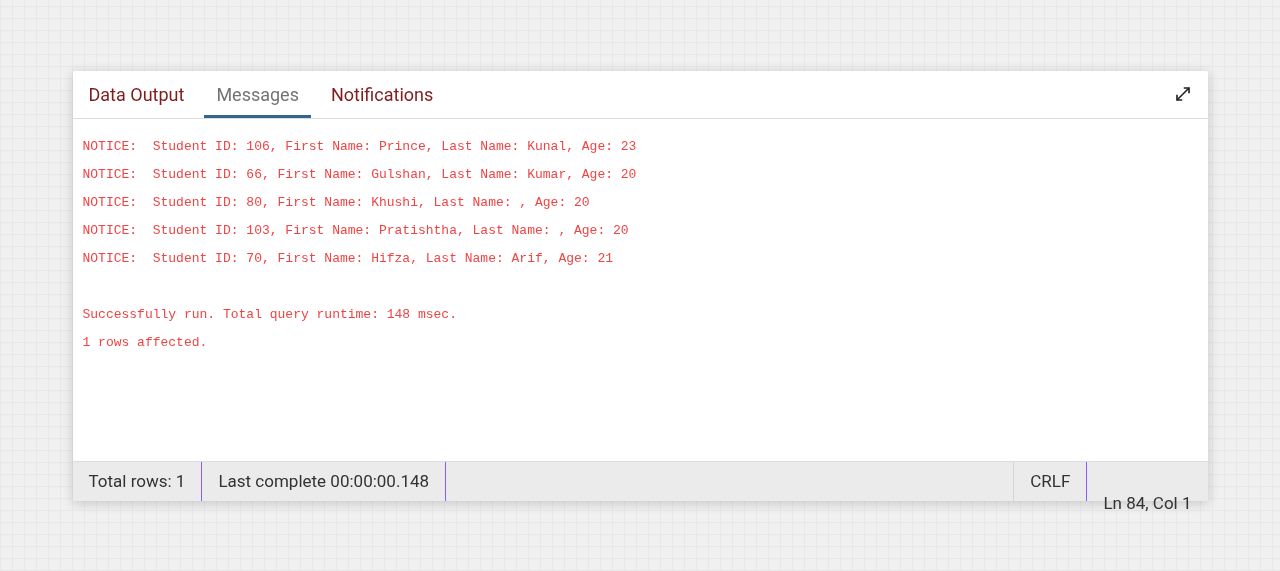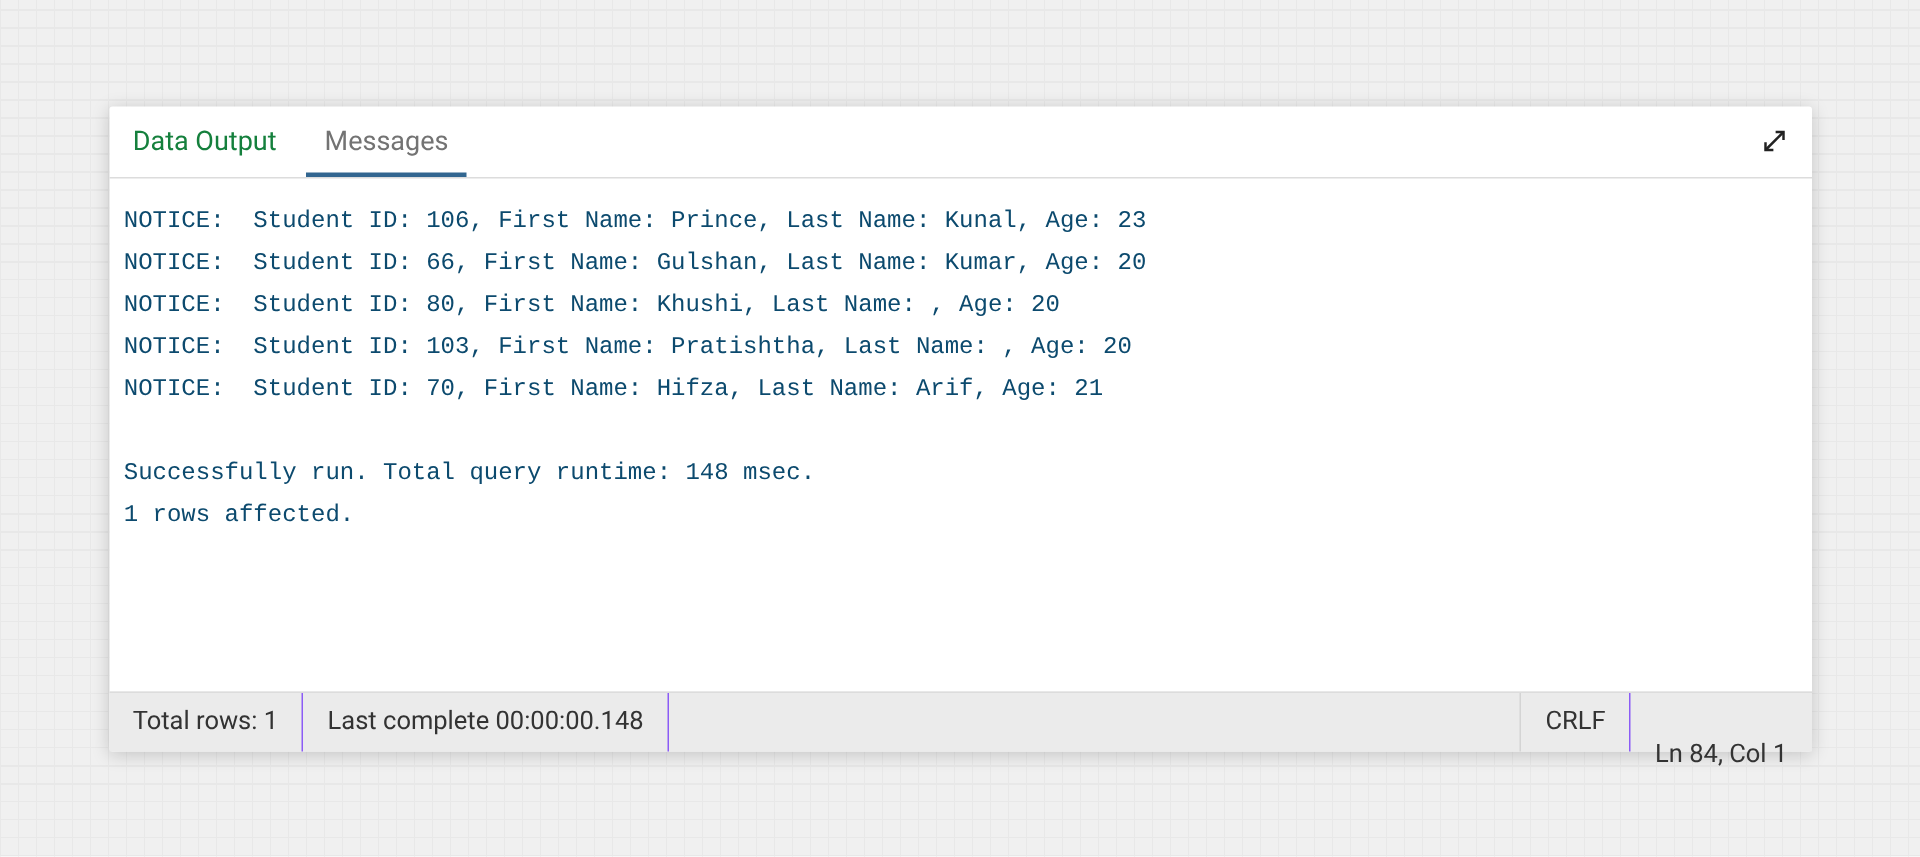--- a/index.html
+++ b/index.html
@@ -32,21 +32,21 @@
       display: flex;
       align-items: center;
       border-bottom: 1px solid #dcdcdc;
       position: relative;
       padding: 0 2px;
       height: 48px;
     }
     .tab {
       padding: 12px 14px;
       font-size: 18px;
-      color: #15803d;
+      color: #7f1d1d;
       cursor: pointer;
       position: relative;
       margin-right: 4px;
     }
     .tab.active {
       color: #737373;
     }
     .tab.active::after {
       content: "";
       position: absolute;
@@ -62,23 +62,23 @@
       cursor: pointer;
       color: #222;
     }
     .expand-icon svg {
       display: block;
     }
     .messages-area {
       flex: 1;
       padding: 14px 10px;
       font-family: "Menlo", "Consolas", "Courier New", monospace;
-      font-size: 16px;
+      font-size: 13px;
       line-height: 28px;
-      color: #0c4a6e;
+      color: #ef4444;
       overflow: auto;
       white-space: pre;
     }
     .statusbar {
       display: flex;
       align-items: stretch;
       background: #ebebeb;
       border-top: 1px solid #dcdcdc;
       font-size: 17px;
       color: #333;
@@ -99,20 +99,21 @@
       border-right: 1px solid #d4d4d4;
     }
   </style>
 </head>
 <body>
 
 <div class="panel">
   <div class="tabs">
     <div class="tab">Data Output</div>
     <div class="tab active">Messages</div>
+    <div class="tab">Notifications</div>
     <div class="expand-icon">
       <svg width="18" height="18" viewBox="0 0 24 24" fill="none" stroke="#222" stroke-width="2.2">
         <line x1="4" y1="20" x2="20" y2="4"></line>
         <polyline points="13,4 20,4 20,11"></polyline>
         <polyline points="11,20 4,20 4,13"></polyline>
       </svg>
     </div>
   </div>
 
   <div class="messages-area"><span>NOTICE:  Student ID: 106, First Name: Prince, Last Name: Kunal, Age: 23</span>

